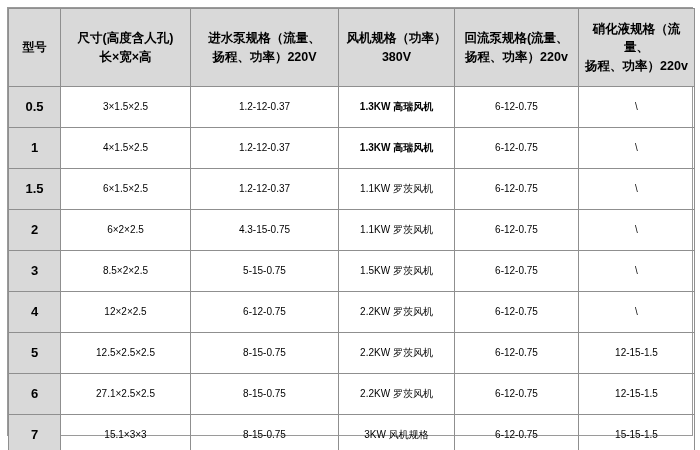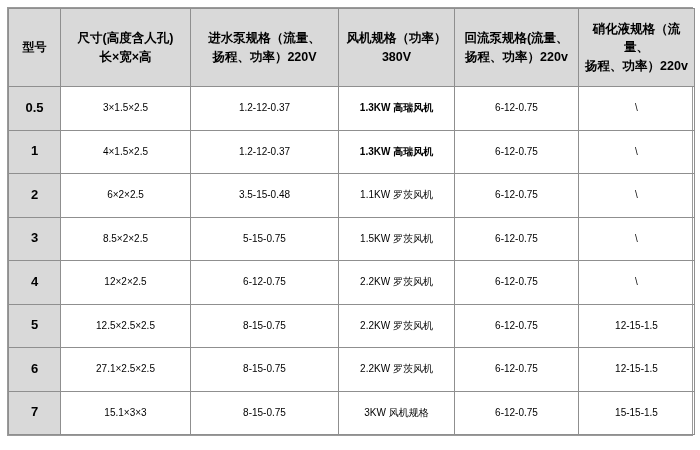--- a/index.html
+++ b/index.html
@@ -127,23 +127,31 @@
           </tr>
           <tr>
             <td class="model-cell">1</td>
             <td>4×1.5×2.5</td>
             <td>1.2-12-0.37</td>
             <td class="red-text">1.3KW 高瑞风机</td>
             <td>6-12-0.75</td>
             <td>\</td>
           </tr>
           <tr>
+            <td class="model-cell">1.5</td>
+            <td>6×1.5×2.5</td>
+            <td>1.2-12-0.37</td>
+            <td>1.1KW 罗茨风机</td>
+            <td>6-12-0.75</td>
+            <td>\</td>
+          </tr>
+          <tr>
             <td class="model-cell">2</td>
             <td>6×2×2.5</td>
-            <td>3.5-15-0.48</td>
+            <td>4.3-15-0.75</td>
             <td>1.1KW 罗茨风机</td>
             <td>6-12-0.75</td>
             <td>\</td>
           </tr>
           <tr>
             <td class="model-cell">3</td>
             <td>8.5×2×2.5</td>
             <td>5-15-0.75</td>
             <td>1.5KW 罗茨风机</td>
             <td>6-12-0.75</td>

